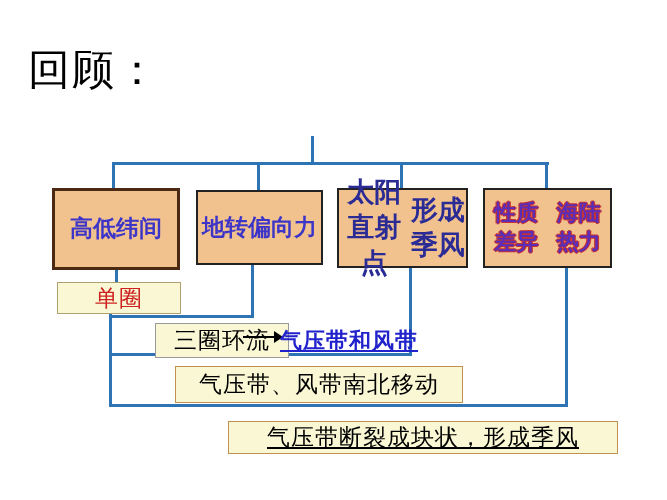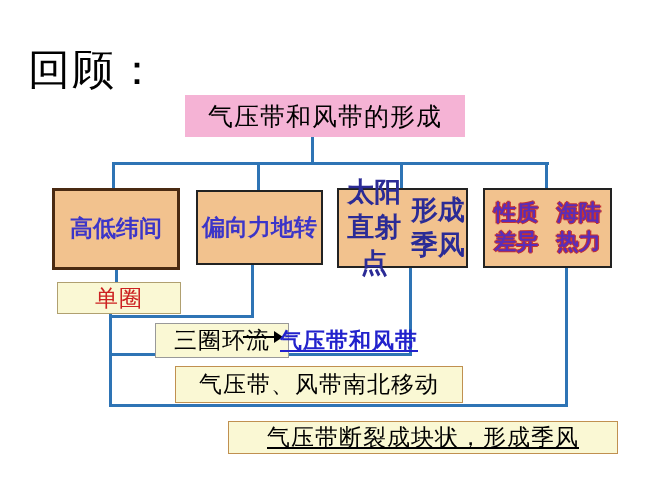--- a/index.html
+++ b/index.html
@@ -55,35 +55,34 @@
     border-left:9px solid #000;border-top:6px solid transparent;border-bottom:6px solid transparent;
   }
 </style>
 </head>
 <body>
 
 <div id="slide">
 
   <div class="slide-title">回顾：</div>
 
-  <div class="root-box">气压带和风带的形成</div>
 
   <div class="line" style="left:311px;top:136px;width:3px;height:29px;"></div>
   <div class="line" style="left:112px;top:162px;width:437px;height:3px;"></div>
   <div class="line" style="left:112px;top:162px;width:3px;height:28px;"></div>
   <div class="line" style="left:257px;top:162px;width:3px;height:30px;"></div>
   <div class="line" style="left:400px;top:162px;width:3px;height:28px;"></div>
   <div class="line" style="left:545px;top:162px;width:3px;height:28px;"></div>
 
   <div class="cause-box cause-1">
     <span>高低纬间</span>
   </div>
   <div class="cause-box cause-2">
+    <span>地转</span>
     <span>偏向力</span>
-    <span>地转</span>
   </div>
   <div class="cause-box cause-3">
     <span>太阳直射点</span>
     <span>形成季风</span>
   </div>
   <div class="cause-box cause-4">
     <span>性质差异</span>
     <span>海陆热力</span>
   </div>
 

